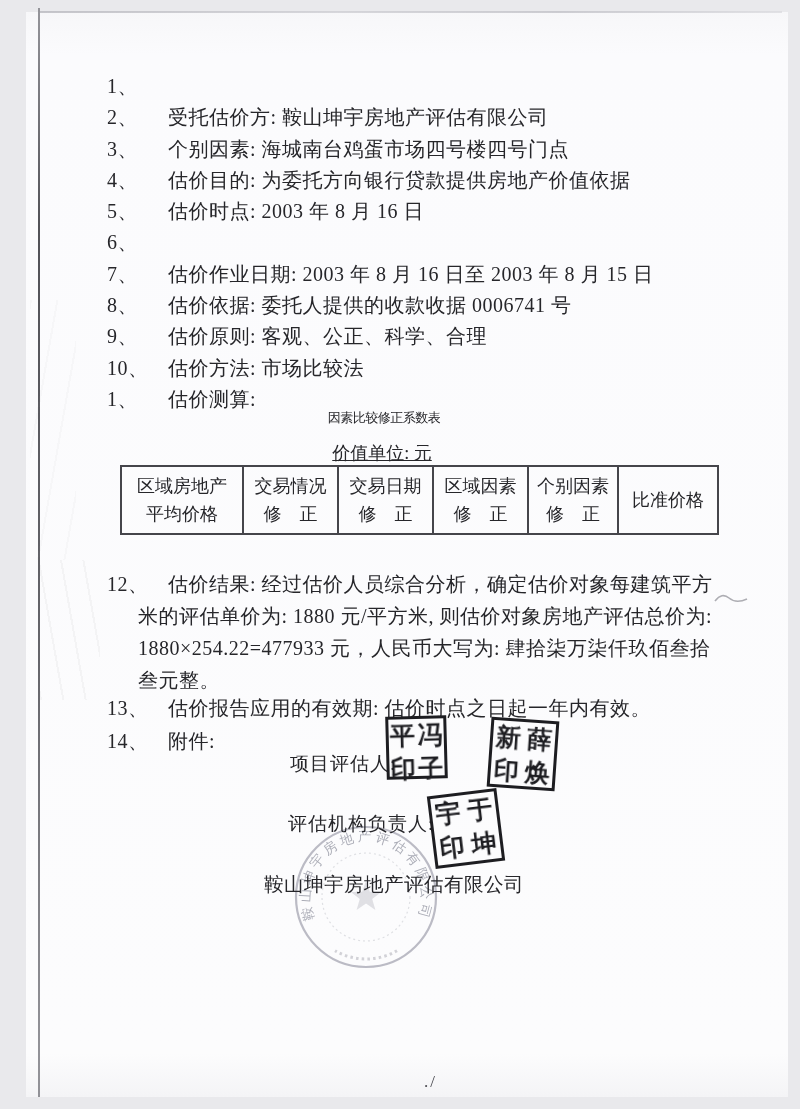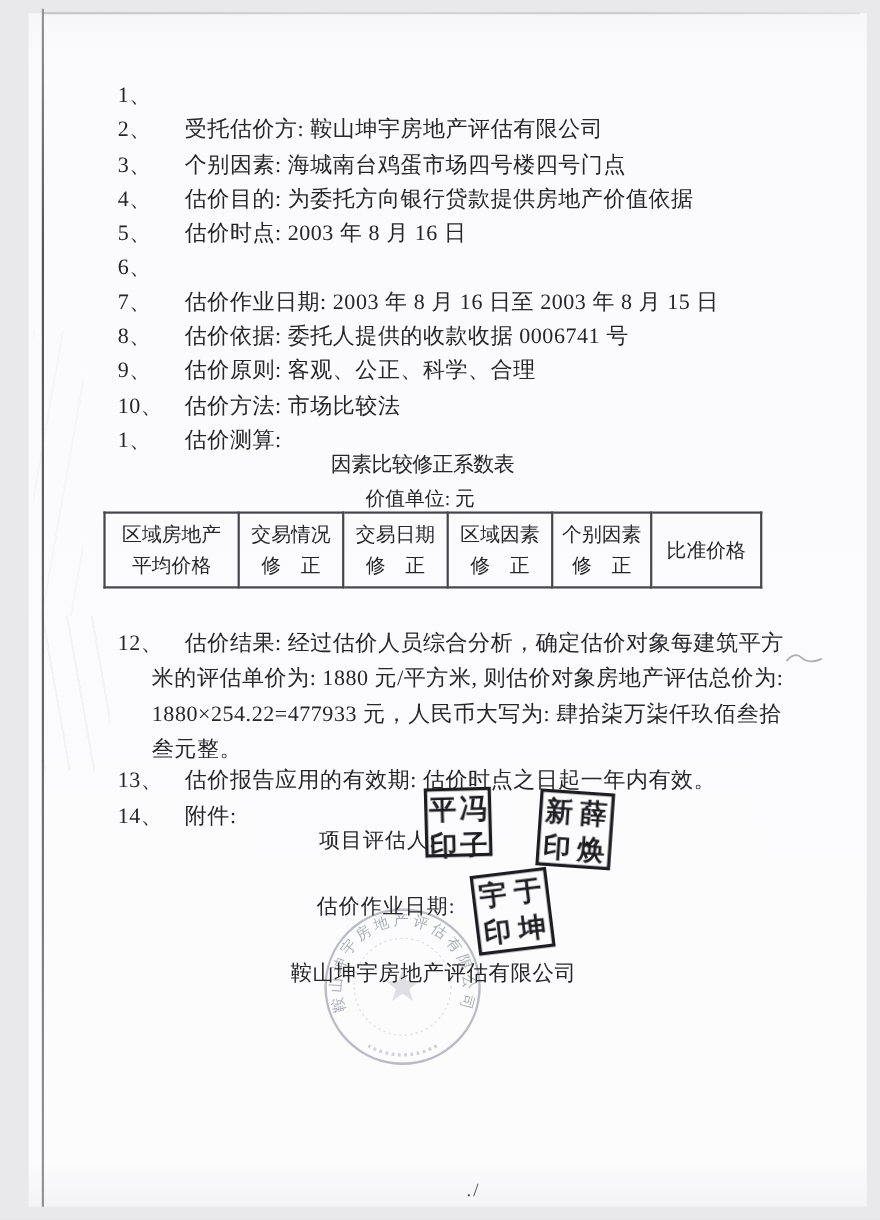--- a/index.html
+++ b/index.html
@@ -22,25 +22,25 @@
     position:absolute; left:40px; top:11px; width:742px; height:2px;
     background:linear-gradient(90deg,#b9b9bf,#cfcfd4 40%,#c2c2c8 70%,#dcdce0);
     opacity:.8;
   }
   
   .list{position:absolute; left:107px; top:73px; font-size:20px; letter-spacing:.5px; white-space:nowrap;}
   .row{height:31.3px; display:flex;}
   .row .num{width:61px; flex:0 0 61px;}
   
   .tbl-title{position:absolute; top:409px; left:384px; transform:translateX(-50%);
-    font-size:19px; letter-spacing:-0.5px; white-space:nowrap;}
+    font-size:13px; letter-spacing:-0.5px; white-space:nowrap;}
   .tbl-sub{position:absolute; top:441px; left:382px; transform:translateX(-50%);
-    font-size:18px; white-space:nowrap;}
-  
-  table.coef{position:absolute; left:94px; top:465px; border-collapse:collapse; table-layout:fixed;padding-left:10px;}
+    font-size:18px; white-space:nowrap;text-decoration:underline;}
+  
+  table.coef{position:absolute; left:120px; top:465px; border-collapse:collapse; table-layout:fixed;padding-left:10px;}
   table.coef td{border:2px solid #45454b; text-align:center; vertical-align:middle; padding:0;}
   td.hd{height:66px; font-size:18px; line-height:28px;}
   td.dt{height:22px; font-size:17px; line-height:22px; letter-spacing:.5px;}
   
   .blk{position:absolute; left:107px; font-size:20px; letter-spacing:.5px; white-space:nowrap;}
   .blk .cont{padding-left:31px; }
   .blk .first{display:flex;}
   .blk .first .num{width:61px; flex:0 0 61px;}
   .blk div{height:31.9px;}
   
@@ -192,21 +192,21 @@
     <span>印</span>
       <span>子</span>
   </div>
   <div class="seal seal2">
     <span>新</span>
       <span>薛</span>
     <span>印</span>
       <span>焕</span>
   </div>
 
-  <div class="sig-label" style="left:268px; top:811px;">估价作业日期:</div>
+  <div class="sig-label" style="left:268px; top:811px;">评估机构负责人:</div>
   <div class="seal seal3">
     <span>宇</span>
       <span>于</span>
     <span>印</span>
       <span>坤</span>
   </div>
 
   <svg class="roundstamp" viewBox="0 0 160 160">
     <circle cx="80" cy="80" r="70" fill="none" stroke="#9fa0ac" stroke-width="2.2" opacity="0.7"></circle>
     <circle cx="80" cy="80" r="44" fill="none" stroke="#aaabb5" stroke-width="1.2" stroke-dasharray="2 3" opacity="0.35"></circle>

